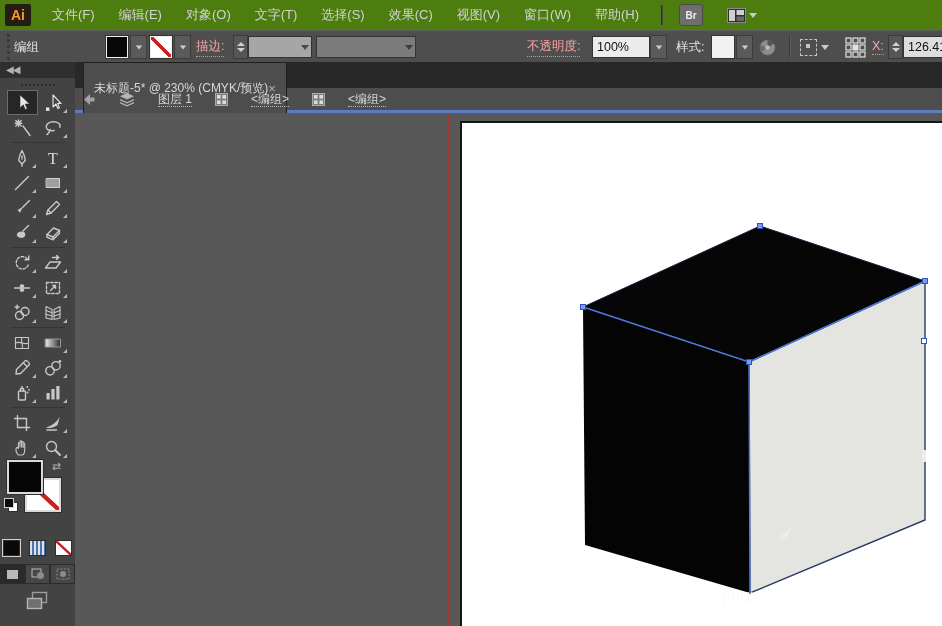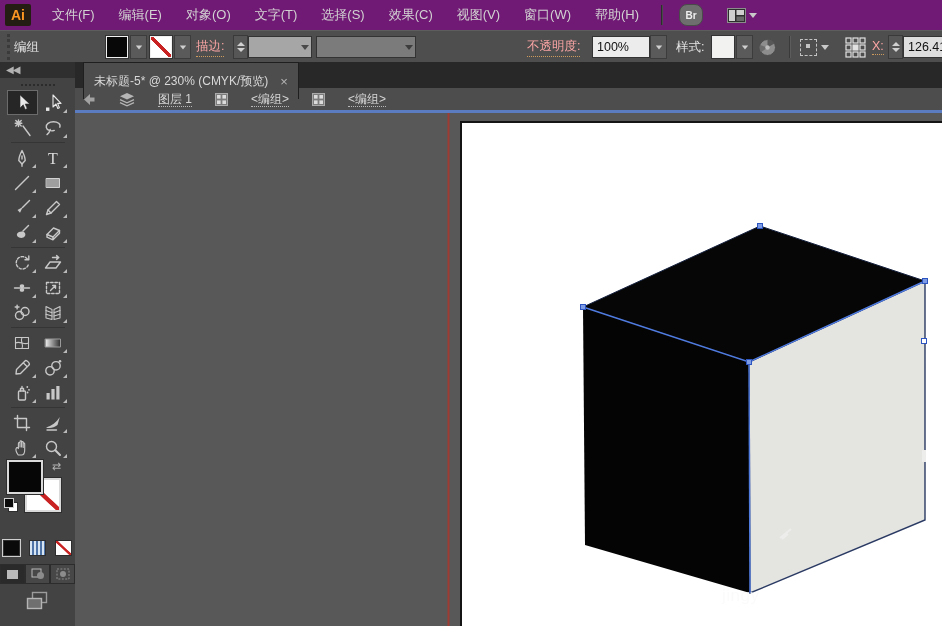--- a/index.html
+++ b/index.html
@@ -1,27 +1,27 @@
 <!DOCTYPE html>
 <html><head>
 <meta charset="utf-8">
 <style>
   html,body{margin:0;padding:0;background:#222;}
   .app{position:relative;width:942px;height:626px;overflow:hidden;
        font-family:"Liberation Sans",sans-serif;background:#585858;
        -webkit-user-select:none;user-select:none;}
   
-  .menubar{position:absolute;left:0;top:0;width:942px;height:30px;background:#701a75;
+  .menubar{position:absolute;left:0;top:0;width:942px;height:30px;background:#4d7c0f;
            display:flex;align-items:center;color:#d2d2d2;font-size:13px;}
   .ailogo{width:26px;height:22px;margin:0 9px 0 5px;background:#241d14;color:#fb9722;
           font-weight:bold;font-size:14px;display:flex;align-items:center;justify-content:center;
           border-radius:2px;}
   .mitem{padding:0 12px;line-height:30px;white-space:nowrap;cursor:default;}
   .msep{width:1px;height:20px;background:#2c2c2c;border-right:1px solid #4a4a4a;margin:0 10px;}
-  .brbtn{width:22px;height:20px;background:#6e6e6e;border:1px solid #4a4a4a;border-radius:8px;
+  .brbtn{width:22px;height:20px;background:#6e6e6e;border:1px solid #4a4a4a;border-radius:3px;
          color:#efefef;font-size:10px;font-weight:bold;display:flex;align-items:center;
          justify-content:center;margin-left:6px;}
   .wsbtn{display:flex;align-items:center;margin-left:24px;gap:3px;}
   .caret{width:0;height:0;border-left:4px solid transparent;border-right:4px solid transparent;
          border-top:5px solid #c9c9c9;display:inline-block;}
   
   .controlbar{position:absolute;left:0;top:30px;width:942px;height:32px;background:#4e4e4e;
               border-top:1px solid #5d5d5d;border-bottom:1px solid #353535;color:#e3e3e3;
               font-size:12.5px;}
   .cb{position:absolute;top:0;height:32px;display:flex;align-items:center;justify-content:center;}
@@ -40,21 +40,21 @@
   .stepper .dn{border-top:4px solid #d0d0d0;}
   .combo{height:20px;border:1px solid #333;display:flex;align-items:center;color:#1c1c1c;}
   .combo .dd{margin-left:auto;width:13px;height:100%;display:flex;align-items:center;justify-content:center;}
   .fld{height:20px;border:1px solid #333;background:#ececec;color:#111;display:flex;
        align-items:center;padding:0 4px;}
   .vline{position:absolute;top:5px;width:1px;height:22px;background:#3a3a3a;border-right:1px solid #5c5c5c;}
   
   .docarea{position:absolute;left:75px;top:62px;width:867px;height:564px;}
   .tabbar{height:26px;background:#282828;display:flex;}
   .tab{margin-left:8px;height:26px;background:#4d4d4d;border:1px solid #1f1f1f;border-bottom:none;
-       display:flex;align-items:center;padding:5px 10px;color:#d8d8d8;font-size:12px;gap:12px;}
+       display:flex;align-items:center;padding:12px 10px;color:#d8d8d8;font-size:12px;}
   .tab .x{color:#b5b5b5;font-size:13px;line-height:1;}
   .crumbbar{height:22px;background:#4d4d4d;display:flex;align-items:center;gap:23px;
             padding-left:7px;color:#d6d6d6;font-size:12px;}
   .crumb{border-bottom:1px dotted #b9b9b9;line-height:14px;white-space:nowrap;}
   .blueline{height:3px;background:#5b7cc1;}
   .canvas{position:relative;height:513px;background:#585858;overflow:hidden;}
   .artboard{position:absolute;left:385px;top:8px;width:482px;height:505px;background:#ffffff;
             border-left:2px solid #141414;border-top:2px solid #141414;}
   .cubesvg{position:absolute;left:0;top:0;}
   

